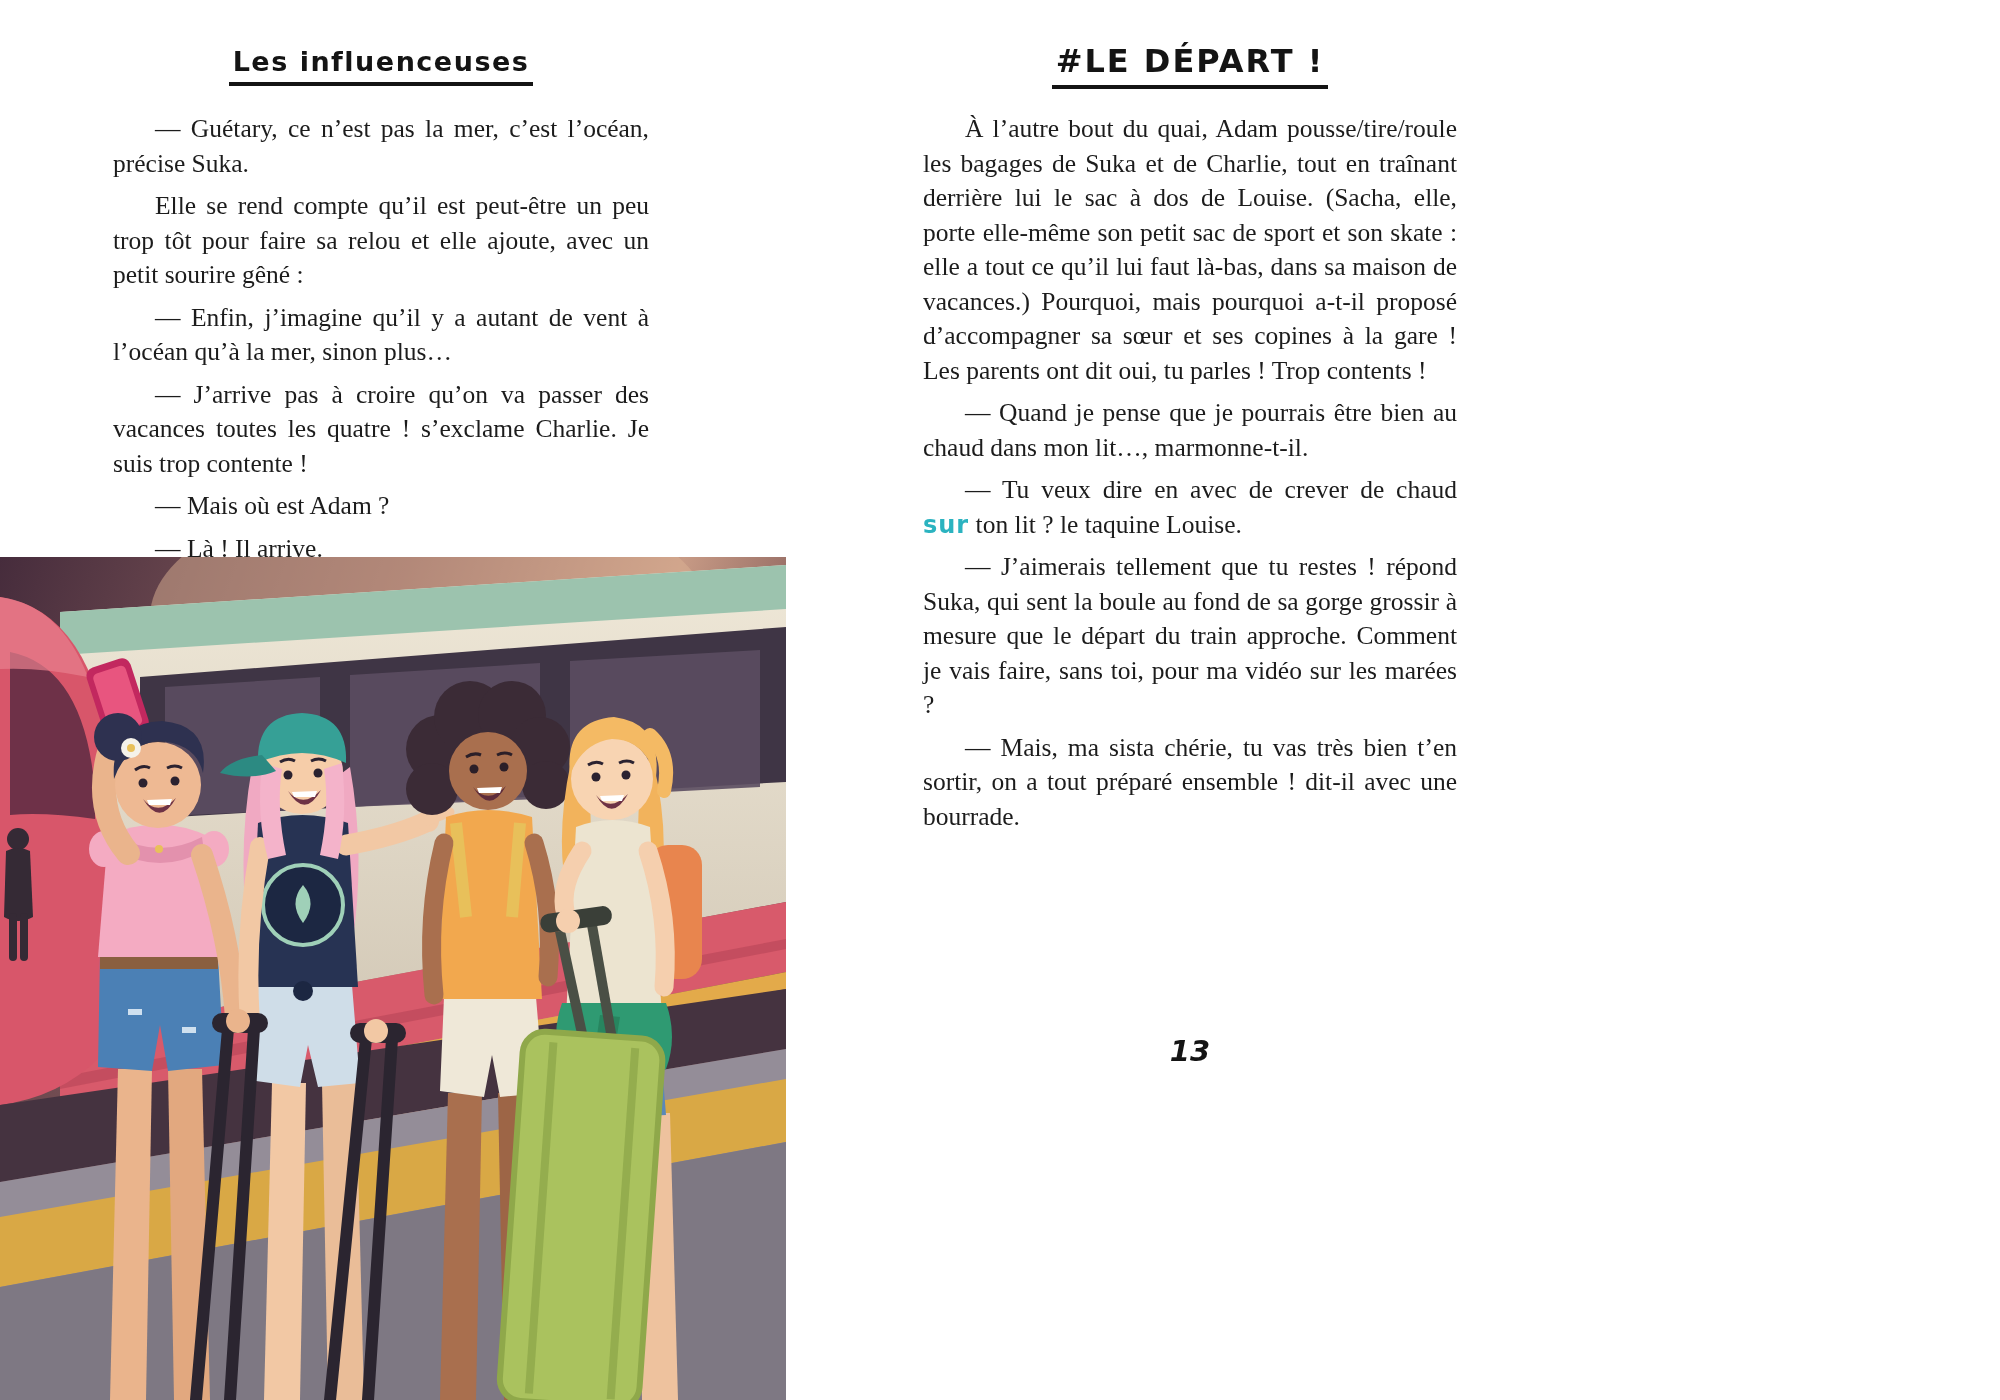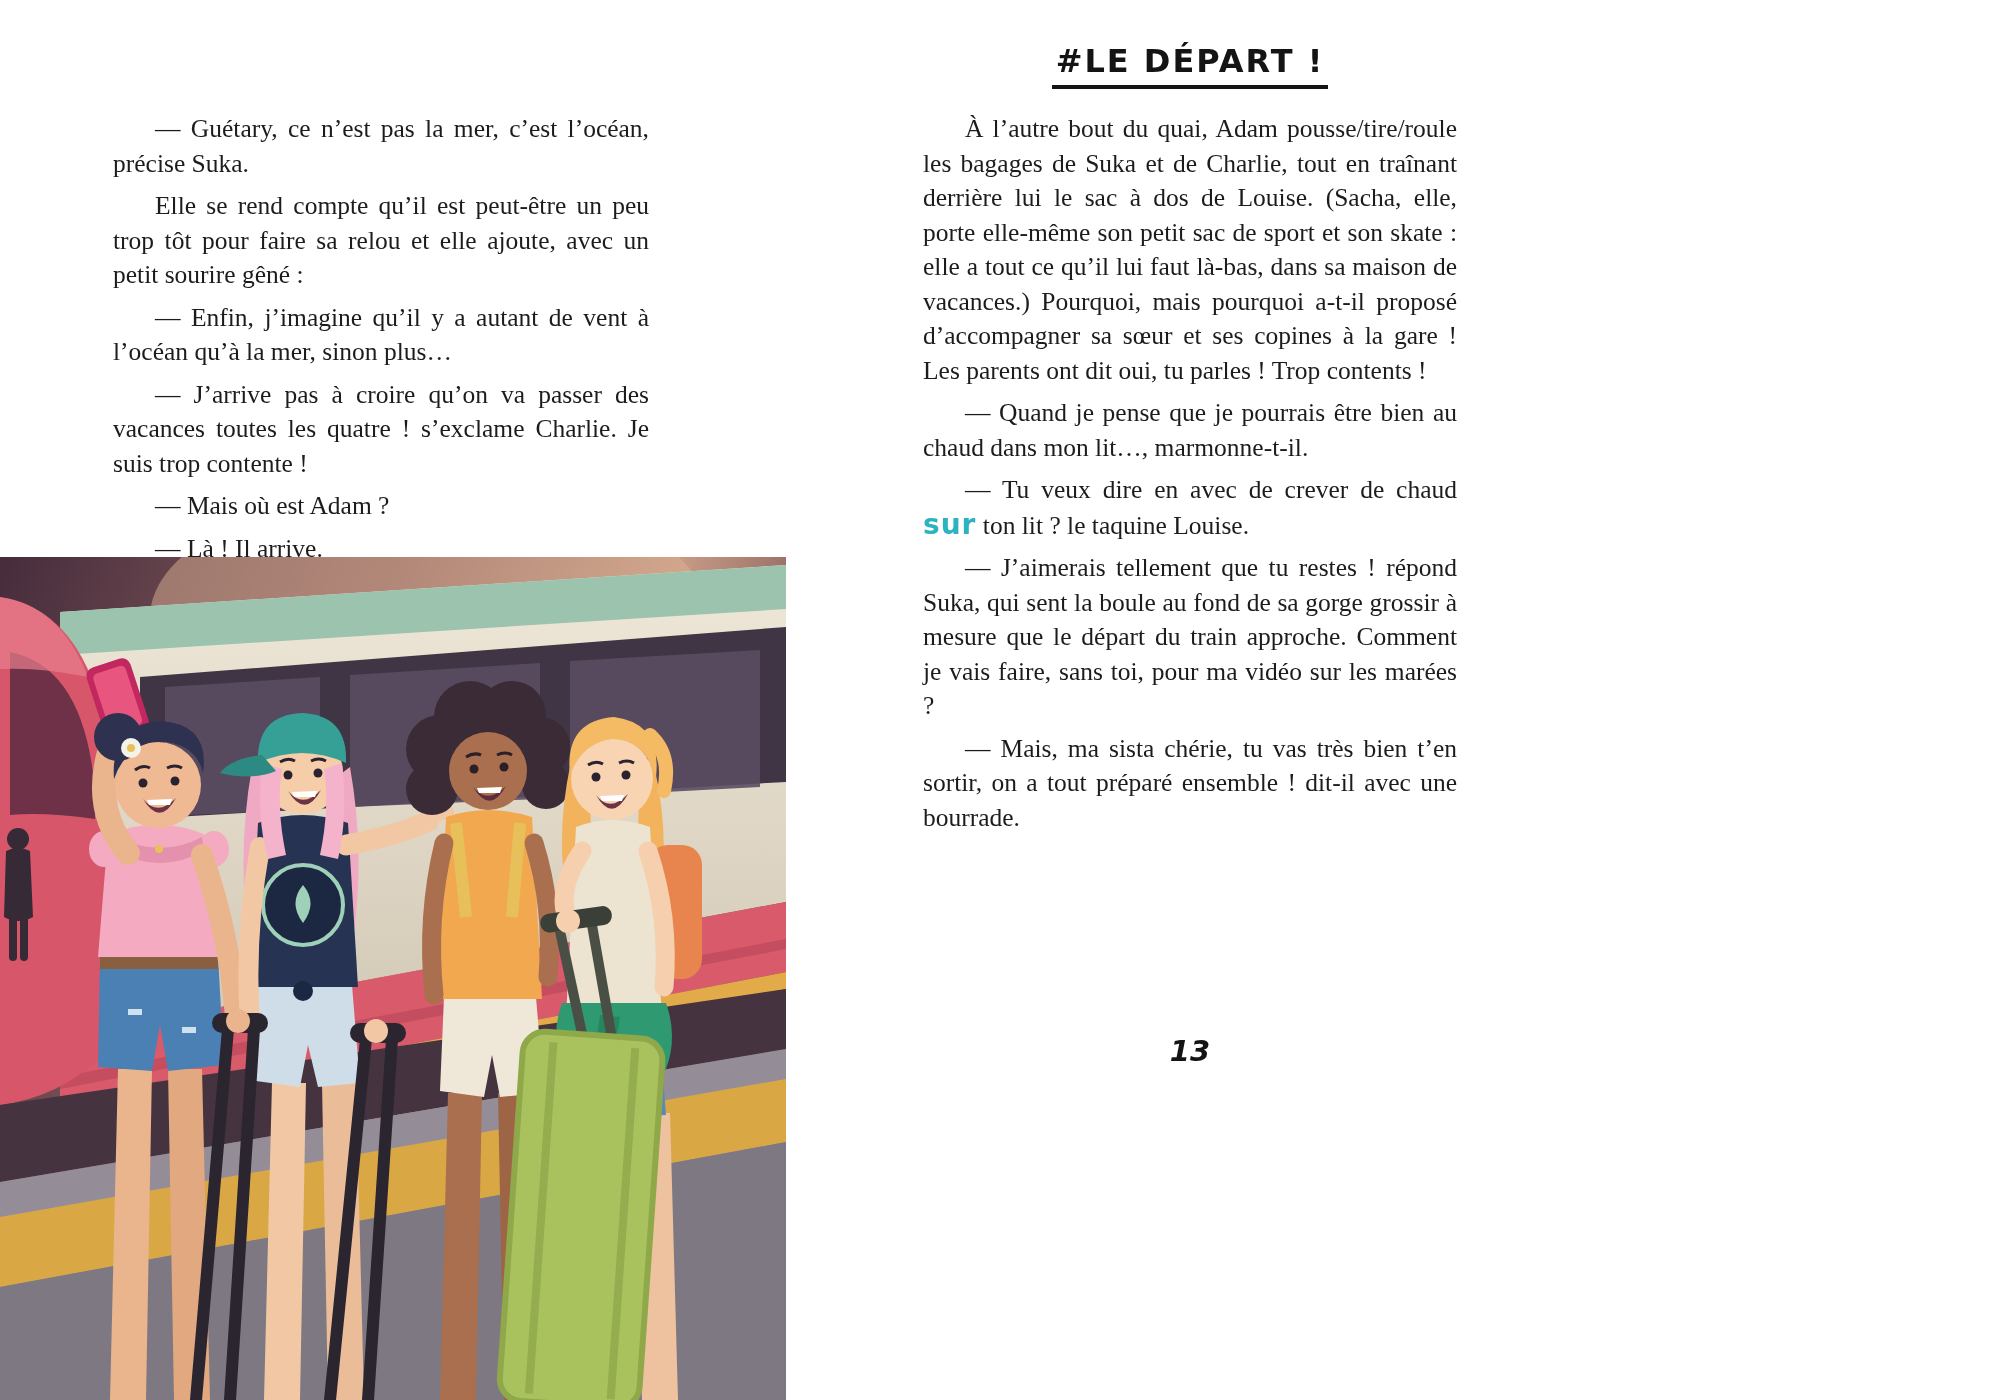--- a/index.html
+++ b/index.html
@@ -25,37 +25,40 @@
   .text-col {
     position:absolute; font-size:25.5px; line-height:34.5px;
     text-align:justify; color:#1c1c1c;
   }
   #left-text  { left:105px; top:104px; width:552px; }
   #right-text { left:915px; top:104px; width:550px; }
   .para { margin:8px; text-indent:42px; }
 
   .accent-word {
     font-family:"DejaVu Sans", sans-serif; font-weight:bold;
-    color:var(--accent); font-size:28px; letter-spacing:1px;
+    color:var(--accent); font-size:24px; letter-spacing:1px;
   }
 
   .page-number {
     position:absolute; left:915px; top:1034px; width:550px; text-align:center;
     font-family:"DejaVu Sans", sans-serif; font-weight:bold; font-style:italic;
     font-size:29px; color:#141414;
   }
 
   .illustration { position:absolute; left:0; top:557px; width:786px; height:843px; }
   .illustration svg { display:block; width:100%; height:100%; }
 </style>
 </head>
 <body>
 
 <div class="spread">
 
+  <div class="header-wrap" id="left-header-wrap">
+    <span class="hand-header">Les influenceuses</span>
+  </div>
 
   <div class="text-col" id="left-text">
     <p class="para">— Guétary, ce n’est pas la mer, c’est l’océan, précise Suka.</p>
     <p class="para">Elle se rend compte qu’il est peut-être un peu trop tôt pour faire sa relou et elle ajoute, avec un petit sourire gêné :</p>
     <p class="para">— Enfin, j’imagine qu’il y a autant de vent à l’océan qu’à la mer, sinon plus…</p>
     <p class="para">— J’arrive pas à croire qu’on va passer des vacances toutes les quatre ! s’exclame Charlie. Je suis trop contente !</p>
     <p class="para">— Mais où est Adam ?</p>
     <p class="para">— Là ! Il arrive.</p>
   </div>
 

